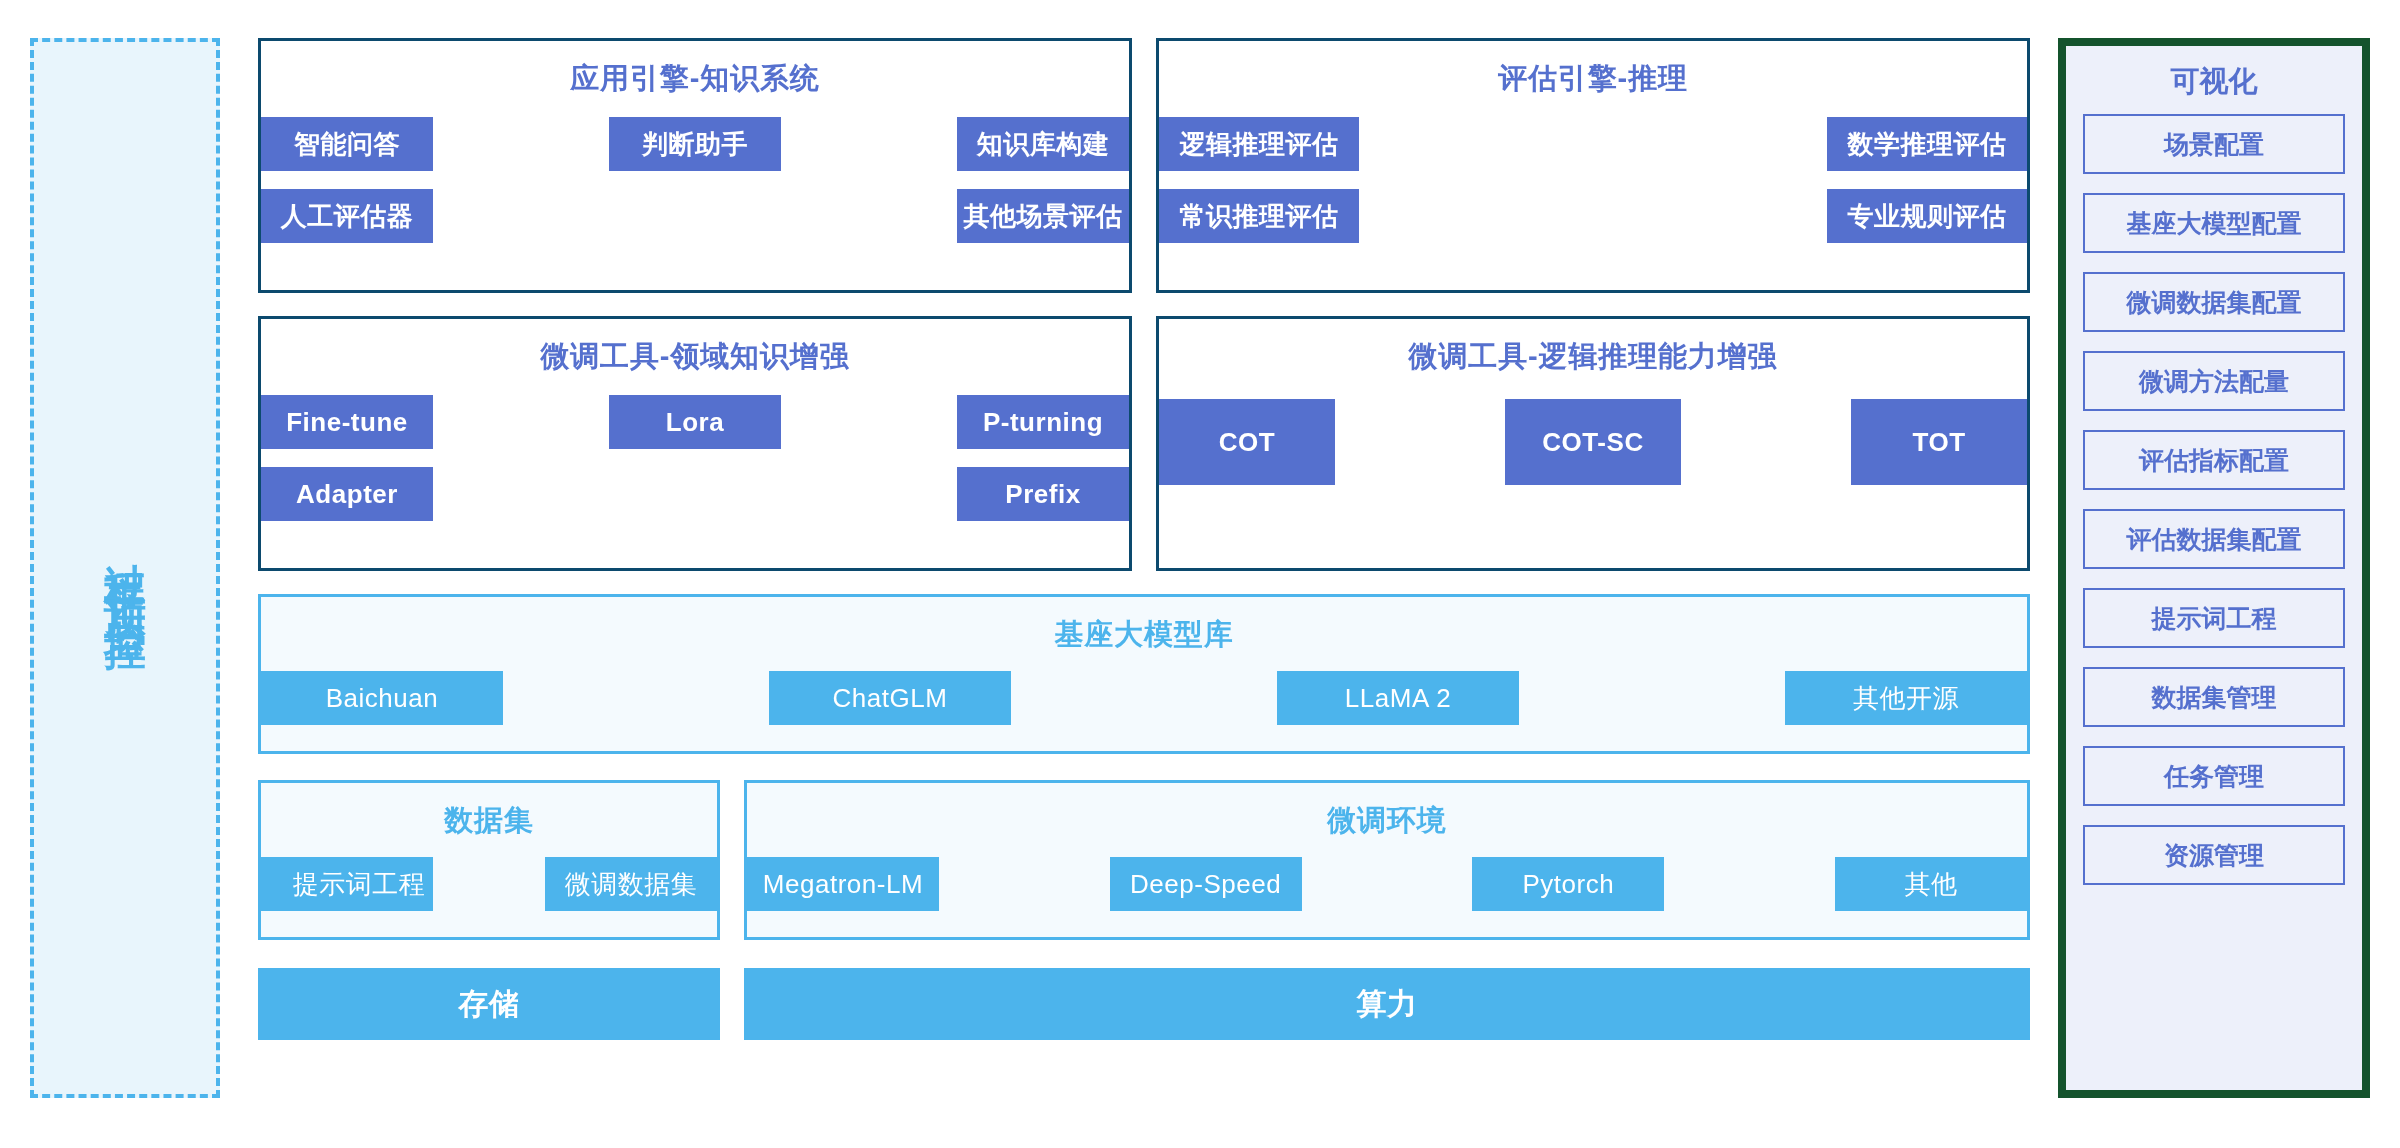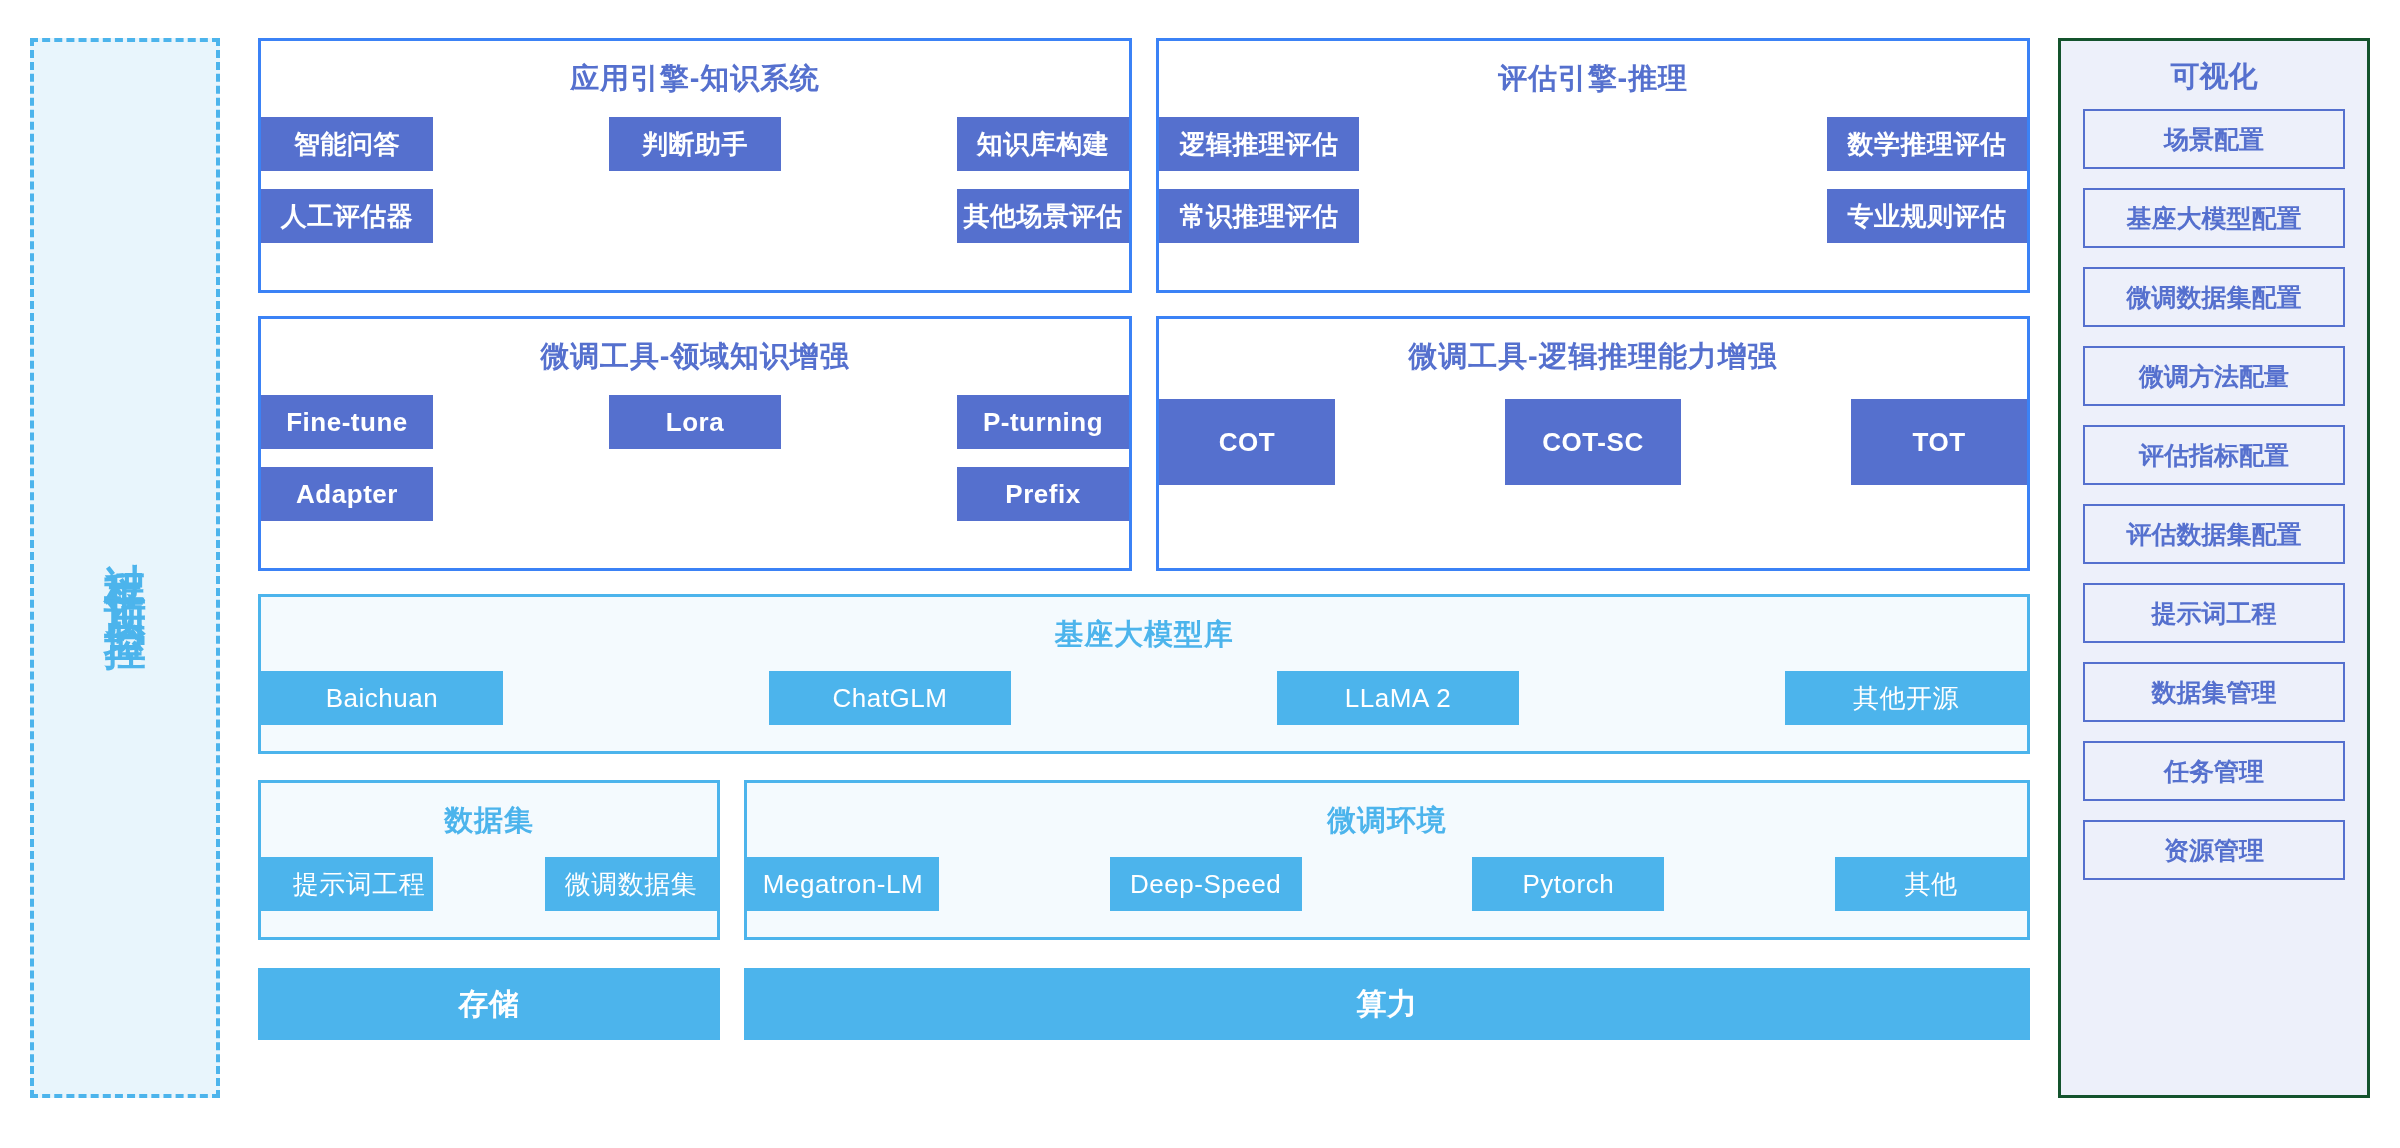--- a/index.html
+++ b/index.html
@@ -54,21 +54,21 @@
     top: 38px;
     width: 1772px;
     height: 1060px;
   }
 
   
   .panel {
     box-sizing: border-box;
     position: absolute;
     background: #ffffff;
-    border: 3px solid #3b82f6;
+    border: 3px solid #0c4a6e;
   }
   .panel.cyan {
     border-color: #4CB4EC;
     background: #F4FAFE;
   }
   .panel-title {
     text-align: center;
     font-size: 29px;
     font-weight: bold;
     color: #5570CE;
@@ -111,21 +111,21 @@
 
   
   .viz {
     position: absolute;
     left: 2058px;
     top: 38px;
     width: 312px;
     height: 1060px;
     box-sizing: border-box;
     background: #EDF0FA;
-    border: 3px solid #14532d;
+    border: 8px solid #14532d;
     display: flex;
     flex-direction: column;
     align-items: center;
     padding-top: 16px;
   }
   .viz-title {
     font-size: 29px;
     font-weight: bold;
     color: #5570CE;
     margin-bottom: 12px;

